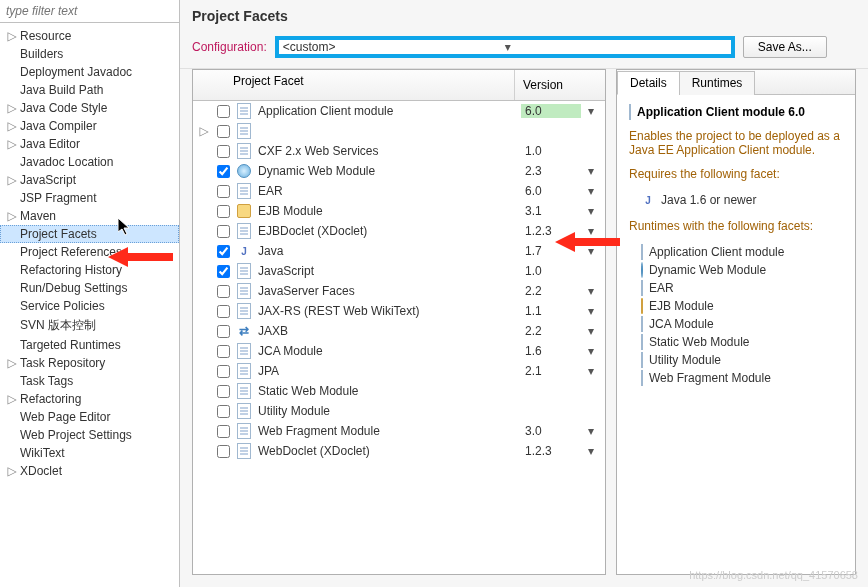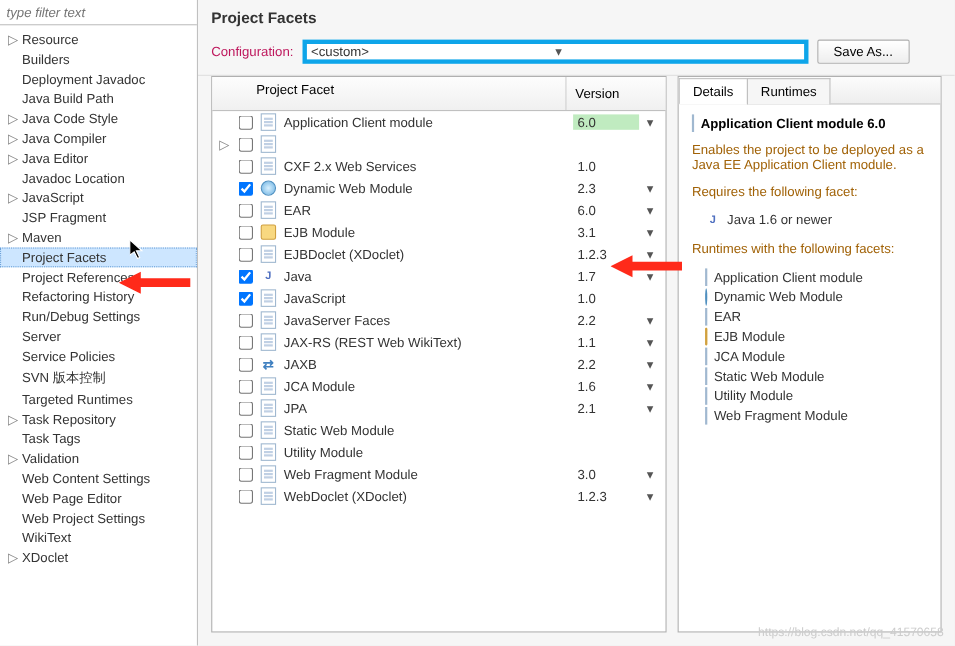--- a/index.html
+++ b/index.html
@@ -135,49 +135,41 @@
       <div class="tree-item">
         <span class="tree-arrow none"></span>
         <span class="tree-label">Refactoring History</span>
       </div>
       <div class="tree-item">
         <span class="tree-arrow none"></span>
         <span class="tree-label">Run/Debug Settings</span>
       </div>
       <div class="tree-item">
         <span class="tree-arrow none"></span>
-        <span class="tree-label">Server</span>
-      </div>
-      <div class="tree-item">
-        <span class="tree-arrow none"></span>
         <span class="tree-label">Service Policies</span>
       </div>
       <div class="tree-item">
         <span class="tree-arrow none"></span>
         <span class="tree-label">SVN 版本控制</span>
       </div>
       <div class="tree-item">
         <span class="tree-arrow none"></span>
         <span class="tree-label">Targeted Runtimes</span>
       </div>
       <div class="tree-item">
         <span class="tree-arrow">▷</span>
         <span class="tree-label">Task Repository</span>
       </div>
       <div class="tree-item">
         <span class="tree-arrow none"></span>
         <span class="tree-label">Task Tags</span>
       </div>
       <div class="tree-item">
         <span class="tree-arrow">▷</span>
-        <span class="tree-label">Validation</span>
-      </div>
-      <div class="tree-item">
-        <span class="tree-arrow none"></span>
-        <span class="tree-label">Web Content Settings</span>
+        <span class="tree-label">Refactoring</span>
       </div>
       <div class="tree-item">
         <span class="tree-arrow none"></span>
         <span class="tree-label">Web Page Editor</span>
       </div>
       <div class="tree-item">
         <span class="tree-arrow none"></span>
         <span class="tree-label">Web Project Settings</span>
       </div>
       <div class="tree-item">

